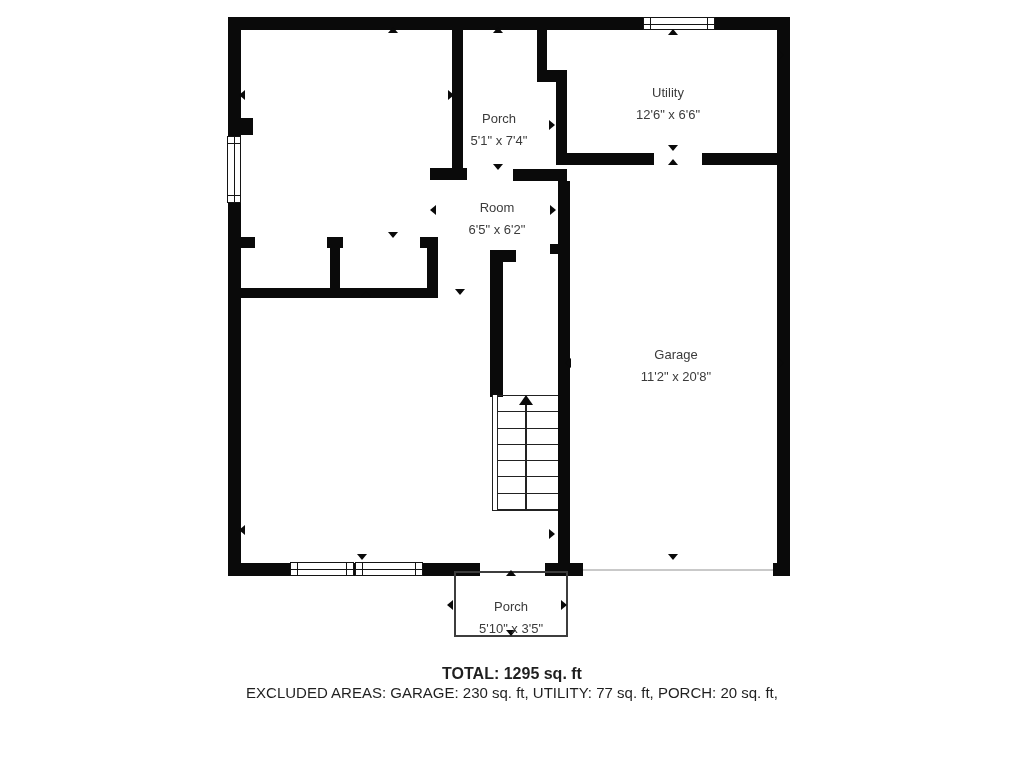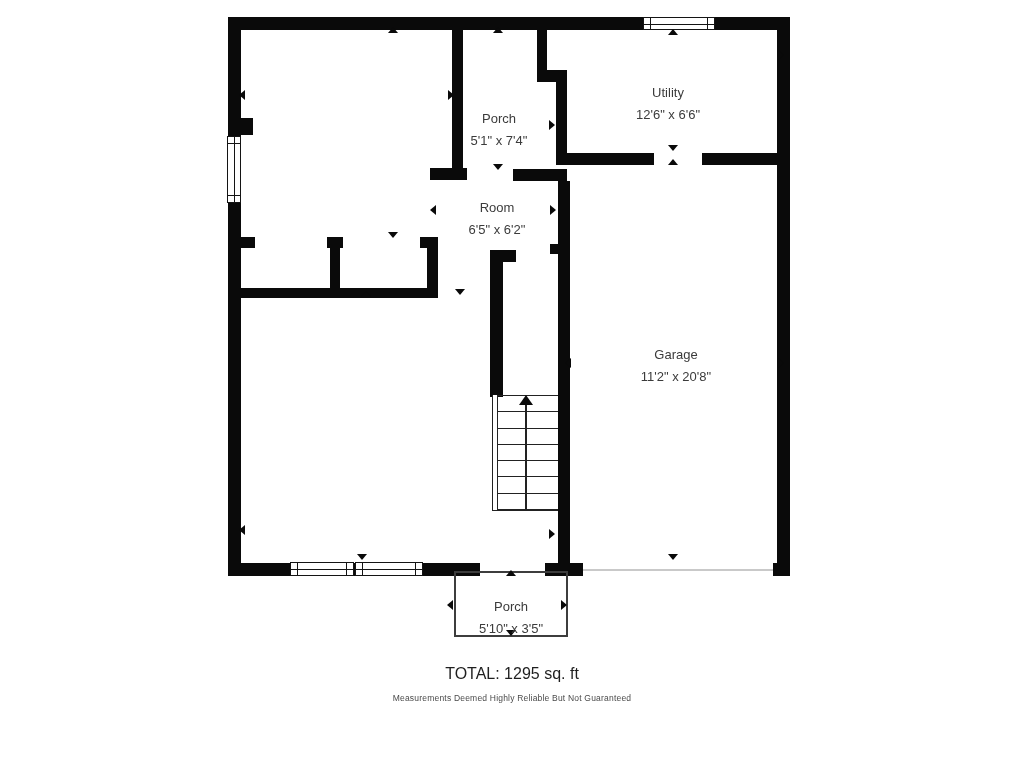--- a/index.html
+++ b/index.html
@@ -32,21 +32,21 @@
               border-left:1px solid #222;border-right:1px solid #222;box-sizing:border-box;}
   .stair-runner{position:absolute;left:33px;top:9px;width:2px;height:106px;background:#222;}
   .stair-arrow{position:absolute;left:27px;top:0;width:0;height:0;
                border-left:7px solid transparent;border-right:7px solid transparent;border-bottom:10px solid #0a0a0a;}
   
   .porch-outline{position:absolute;left:454px;top:571px;width:114px;height:66px;
                  border:2px solid #3d3d3d;box-sizing:border-box;}
   .sill{position:absolute;left:583px;top:569px;width:190px;height:2px;background:#c9c9c9;}
   
   .footer{position:absolute;left:0;top:663px;width:100%;text-align:center;color:#1f1f1f;}
-  .f-total{font-size:16px;font-weight:normal;line-height:21px;}
+  .f-total{font-size:16px;font-weight:bold;line-height:21px;}
   .f-line{font-size:15px;line-height:17.5px;}
   .f-disclaimer{font-size:8.5px;color:#4a4a4a;margin-top:9px;letter-spacing:.2px;}
 </style>
 </head>
 <body>
 
 <div id="stage">
 
   <div class="w" style="left:228px;top:17px;width:562px;height:13px"></div>
   <div class="w" style="left:228px;top:17px;width:13px;height:559px"></div>
@@ -149,16 +149,16 @@
     <div class="room-name">Garage</div>
     <div class="room-dims">11'2" x 20'8"</div>
   </div>
   <div class="room-label" style="left:511px;top:618px">
     <div class="room-name">Porch</div>
     <div class="room-dims">5'10" x 3'5"</div>
   </div>
 
   <div class="footer">
     <div class="f-total">TOTAL: 1295 sq. ft</div>
-    <div class="f-disclaimer">Measurements Deemed Highly Reliable But Not Guaranteed</div>
+    <div class="f-line">EXCLUDED AREAS: GARAGE: 230 sq. ft, UTILITY: 77 sq. ft, PORCH: 20 sq. ft,</div>
   </div>
 
 </div>
 
 </body></html>

